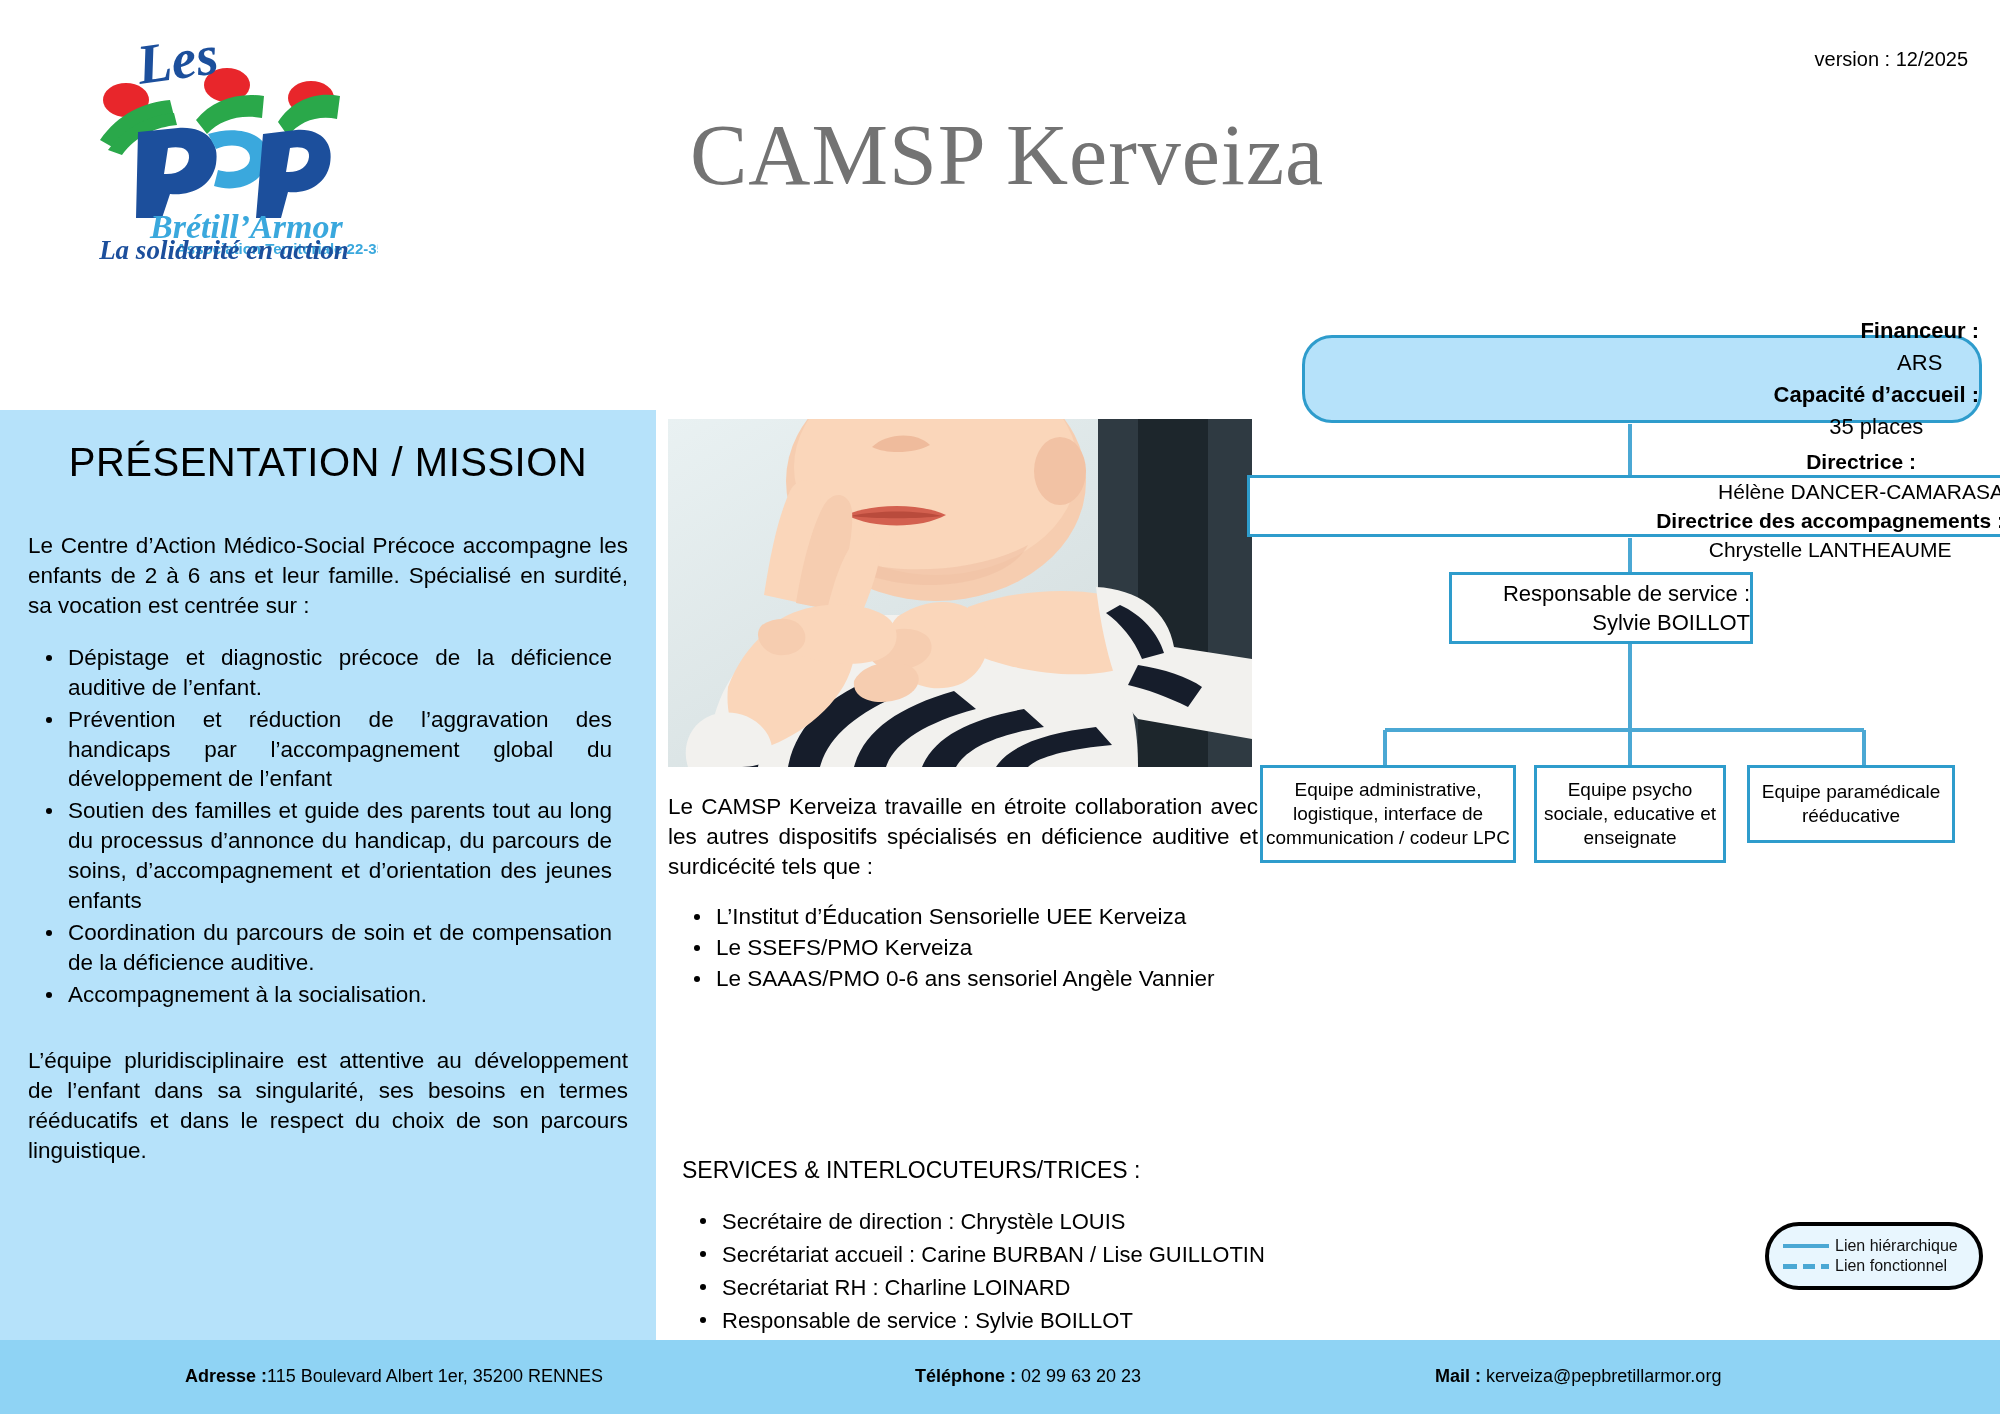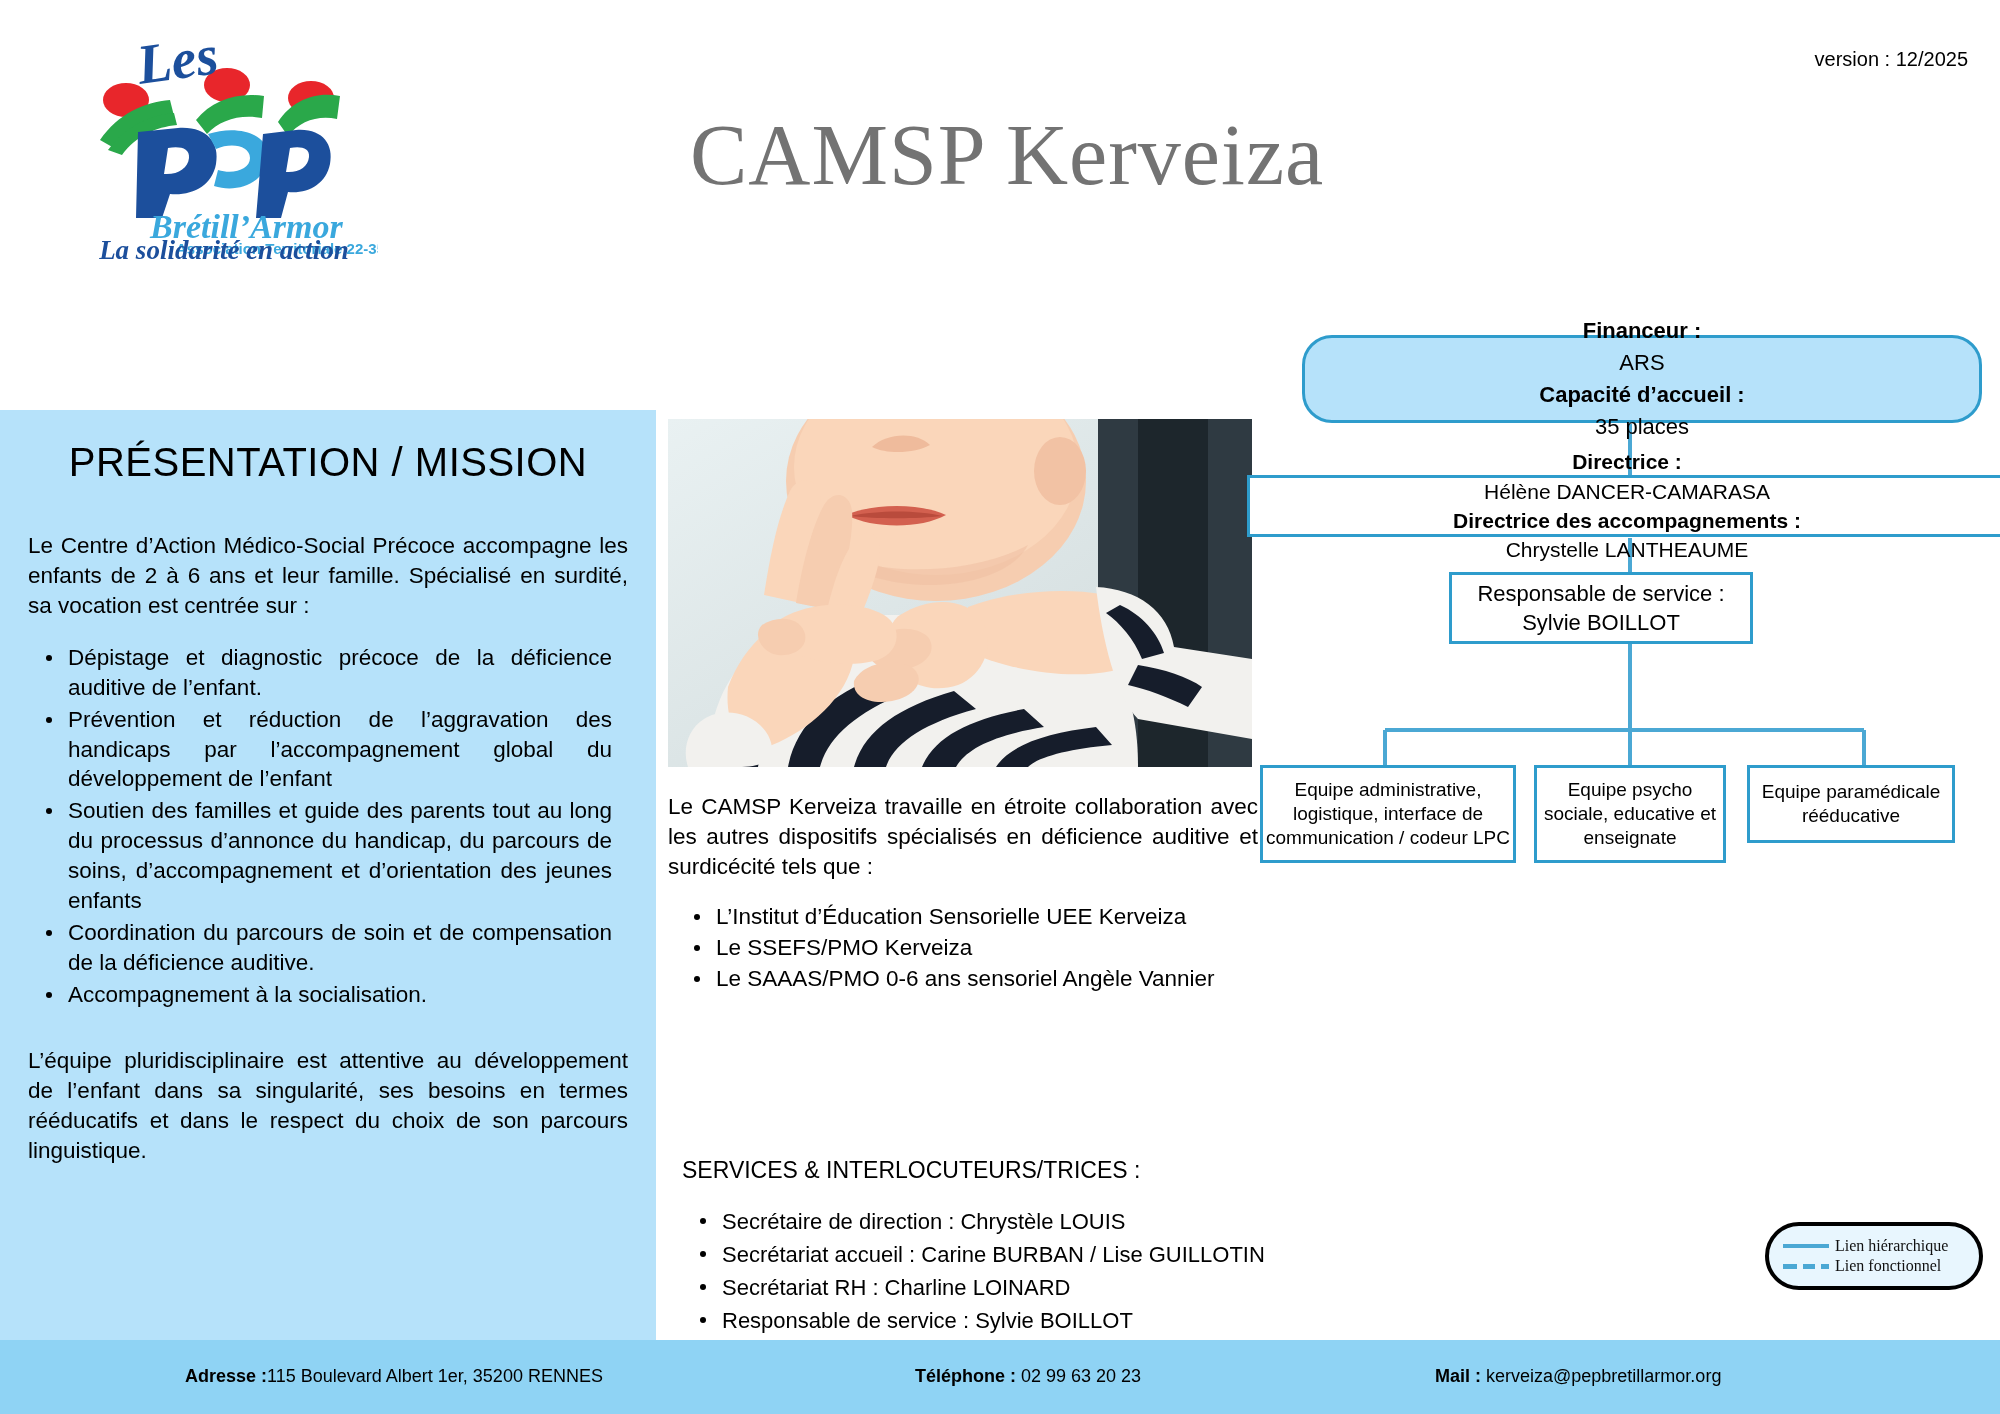--- a/index.html
+++ b/index.html
@@ -102,21 +102,21 @@
   
   .chart{
     position:absolute;left:1272px;top:410px;width:728px;height:930px;
     background:#ffffff;
   }
   .chart svg{position:absolute;left:0;top:0;}
 
   .node{
     position:absolute;
     box-sizing:border-box;
-    display:flex;flex-direction:column;align-items:center;justify-content:center;
+    display:flex;flex-direction:column;align-items:flex-end;justify-content:center;
     text-align:center;
     color:#000;
     background:#fff;
     border:3px solid #2e9ccc;
     z-index:2;
   }
   .node.round{
     background:#b6e2fa;
     border:3.5px solid #2e9ccc;
     border-radius:30px;
@@ -132,21 +132,21 @@
 
   
   .legend{
     position:absolute;left:1765px;top:1222px;width:218px;height:68px;
     background:#e8f6fe;border:4px solid #000;border-radius:34px;
     box-sizing:border-box;
     display:flex;flex-direction:column;justify-content:center;
     padding-left:14px;
     z-index:5;
   }
-  .legend .row{display:flex;align-items:center;font-size:16px;color:#111;line-height:1.25;font-family:Liberation Serif, serif;}
+  .legend .row{display:flex;align-items:center;font-size:16px;color:#111;line-height:1.25;}
   .legend .sw{width:46px;height:4px;background:#4ba8d4;margin-right:6px;flex:none;}
   .legend .sw.dash{
     background:none;height:5px;
     background-image:linear-gradient(to right,#4ba8d4 0 14px,transparent 14px 20px,#4ba8d4 20px 32px,transparent 32px 38px,#4ba8d4 38px 44px);
   }
 
   
   .footer{
     position:absolute;left:0;top:1340px;width:2000px;height:74px;
     background:#8fd3f4;

